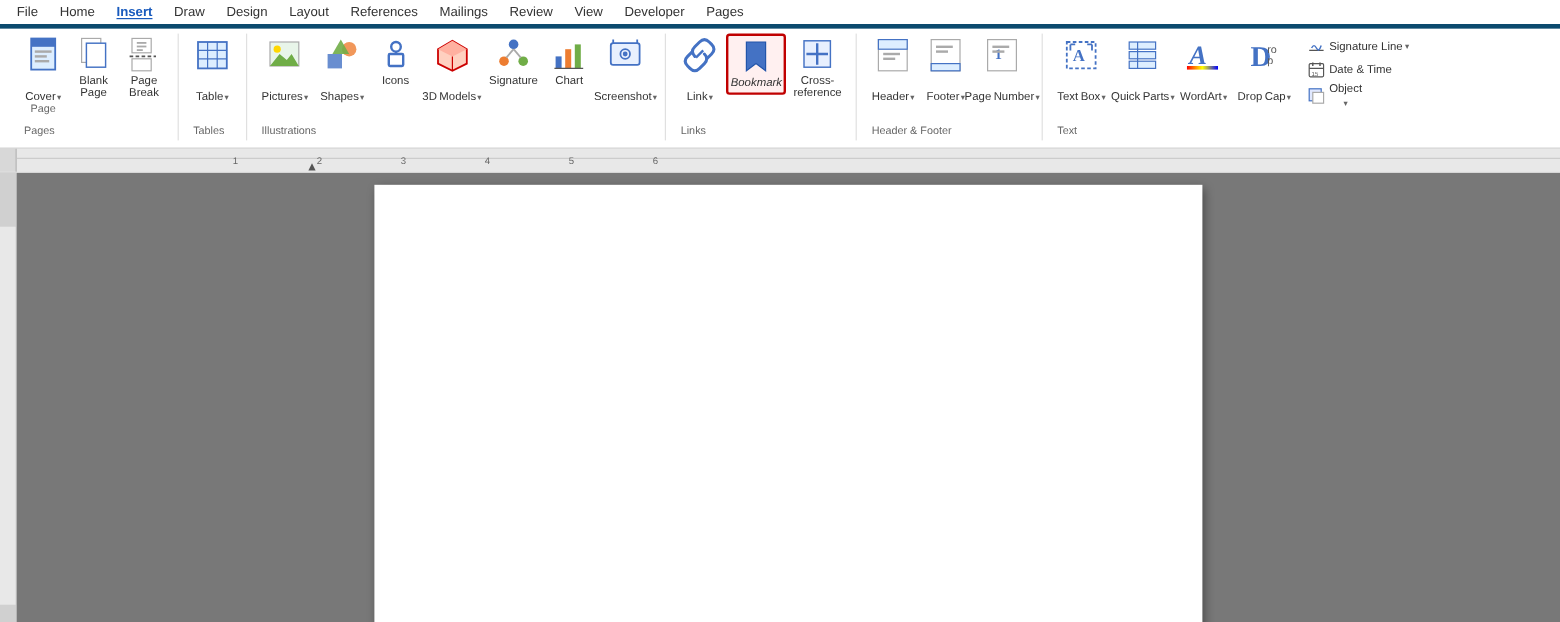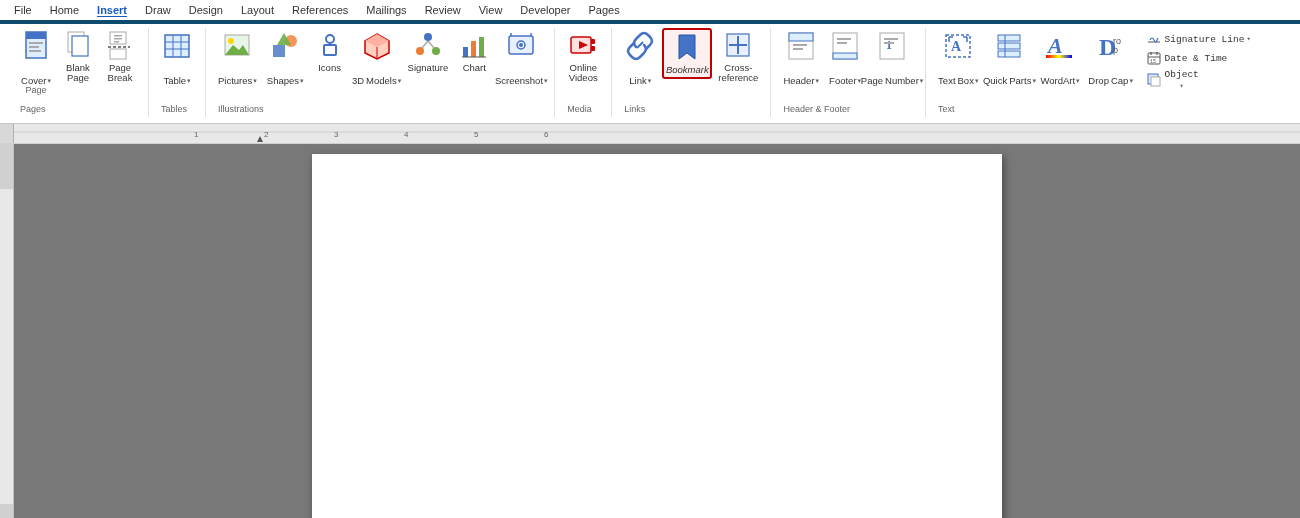--- a/index.html
+++ b/index.html
@@ -117,21 +117,21 @@
     
     .rb-btn-sm {
       display: flex;
       flex-direction: row;
       align-items: center;
       padding: 1px 4px;
       border-radius: 2px;
       cursor: pointer;
       background: transparent;
       border: none;
-      font-family: Liberation Mono, monospace;
+      font-family: Liberation Sans, sans-serif;
       gap: 3px;
       width: 100%;
     }
     .rb-btn-sm .icon-sm {
       width: 16px;
       height: 16px;
       display: flex;
       align-items: center;
       justify-content: center;
       font-size: 13px;
@@ -388,36 +388,20 @@
           </div>
           <div class="label-with-arrow">
             <span>Screenshot</span>
             <span class="arrow-down">▾</span>
           </div>
         </button>
       </div>
       <div class="ribbon-group-label">Illustrations</div>
     </div>
 
-    <div class="ribbon-group">
-      <div class="ribbon-group-content">
-        <button class="rb-btn">
-          <div class="icon">
-            <svg width="28" height="30" viewBox="0 0 28 30">
-              <rect x="2" y="6" width="20" height="16" rx="2" fill="#ffe0e0" stroke="#c00" stroke-width="1.5"></rect>
-              <polygon points="10,10 10,18 19,14" fill="#c00"></polygon>
-              <rect x="22" y="8" width="4" height="5" rx="1" fill="#c00"></rect>
-              <rect x="22" y="15" width="4" height="5" rx="1" fill="#c00"></rect>
-            </svg>
-          </div>
-          <div class="label">Online<br>Videos</div>
-        </button>
-      </div>
-      <div class="ribbon-group-label">Media</div>
-    </div>
 
     <div class="ribbon-group">
       <div class="ribbon-group-content">
 
         <button class="rb-btn">
           <div class="icon">
             <svg width="28" height="30" viewBox="0 0 28 30">
               <path d="M10 16 Q6 12 10 8 L14 4 Q18 0 22 4 L24 6 Q28 10 24 14 L20 18" fill="none" stroke="#4472C4" stroke-width="2.5" stroke-linecap="round"></path>
               <path d="M18 14 Q22 18 18 22 L14 26 Q10 30 6 26 L4 24 Q0 20 4 16 L8 12" fill="none" stroke="#4472C4" stroke-width="2.5" stroke-linecap="round"></path>
               <line x1="11" y1="17" x2="17" y2="11" stroke="#4472C4" stroke-width="2"></line>

